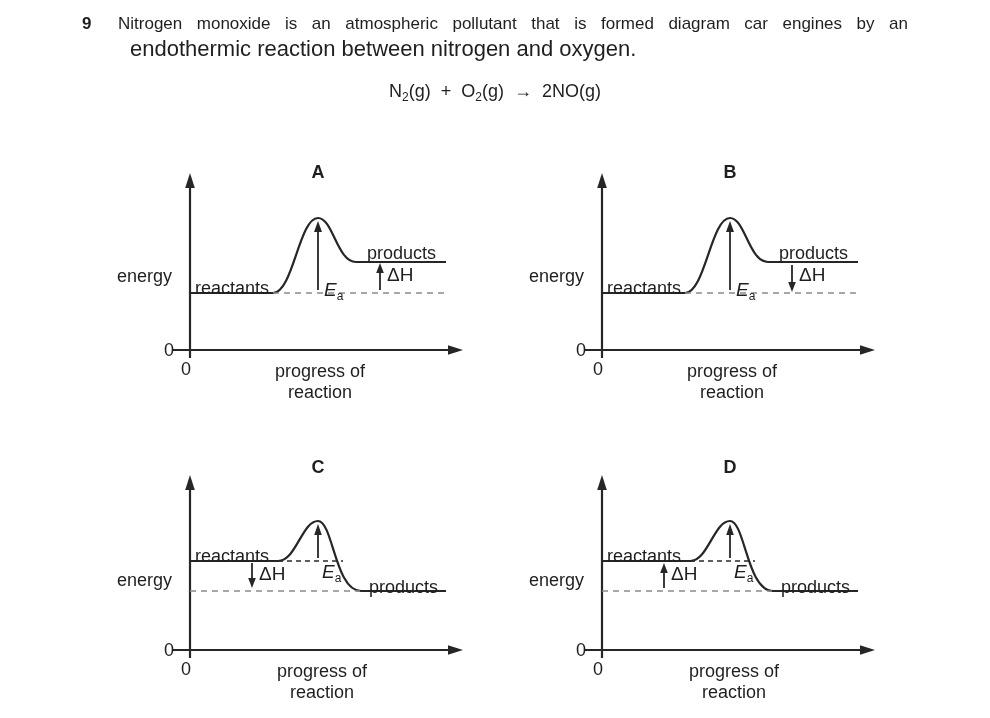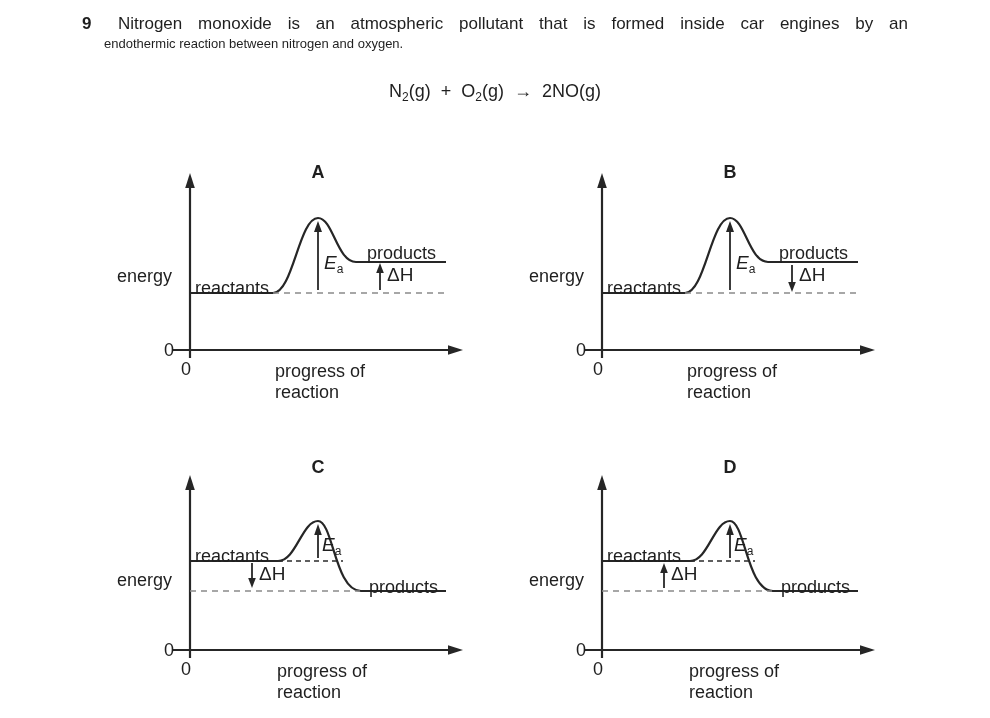--- a/index.html
+++ b/index.html
@@ -2,47 +2,47 @@
 <html><head>
 <meta charset="utf-8">
 <style>
   html,body{margin:0;padding:0;background:#fff;}
   #page{position:relative;width:990px;height:718px;background:#ffffff;overflow:hidden;
         font-family:"Liberation Sans","DejaVu Sans",sans-serif;color:#1f1f1f;}
   .abs{position:absolute;}
   
   #q-number{left:82px;top:14px;font-size:17px;font-weight:bold;}
   #q-line1{left:118px;top:14px;width:790px;font-size:17px;text-align:justify;text-align-last:justify;}
-  #q-line2{left:104px;top:36px;font-size:13px;text-align:center;}
+  #q-line2{left:130px;top:36px;font-size:22px;text-align:center;}
   #equation{left:0;top:81px;width:990px;text-align:center;font-size:18px;}
   #equation .sub{font-size:12px;vertical-align:-4px;}
   #equation .op{margin:0 10px;}
   #q-prompt{left:118px;top:120px;font-size:17px;}
   
   .diagram{position:absolute;width:380px;height:260px;}
   .diagram .abs{position:absolute;}
   .dg-title{font-size:18px;font-weight:bold;left:218px;top:2px;transform:translateX(-50%);}
   .lbl{font-size:18px;white-space:nowrap;margin-top:8px;}
   .dh-lbl{font-size:19px;white-space:nowrap;}
-  .ea-lbl{font-size:19px;white-space:nowrap;}
+  .ea-lbl{font-size:19px;white-space:nowrap;margin-top:27px;}
   .ea-lbl .ea-e{font-style:italic;}
   .ea-lbl .ea-a{font-size:12px;vertical-align:-4px;}
   .zero{font-size:18px;width:16px;text-align:right;}
-  .progress{transform:translateX(-50%);font-size:18px;line-height:21px;white-space:nowrap;}
+  .progress{text-align:center;transform:translateX(-50%);font-size:18px;line-height:21px;white-space:nowrap;}
   svg{position:absolute;left:0;top:0;}
   .ink{stroke:#262626;fill:none;}
   .fillink{fill:#262626;stroke:none;}
 </style>
 </head>
 <body>
 
 <div id="page">
 
   <div class="abs" id="q-number">9</div>
-  <div class="abs" id="q-line1">Nitrogen monoxide is an atmospheric pollutant that is formed inside car engines by an</div>
+  <div class="abs" id="q-line1">Nitrogen monoxide is an atmospheric pollutant that is formed diagram car engines by an</div>
   <div class="abs" id="q-line2">endothermic reaction between nitrogen and oxygen.</div>
 
   <div class="abs" id="equation">
     <span>N</span><span class="sub">2</span><span>(g)</span><span class="op">+</span><span>O</span><span class="sub">2</span><span>(g)</span><span class="op">→</span><span>2NO(g)</span>
   </div>
 
 
   <div class="diagram" style="left:100px;top:160px;">
     <svg width="380" height="260">
       <line class="ink" x1="90" y1="26" x2="90" y2="198" stroke-width="2.2"></line>

